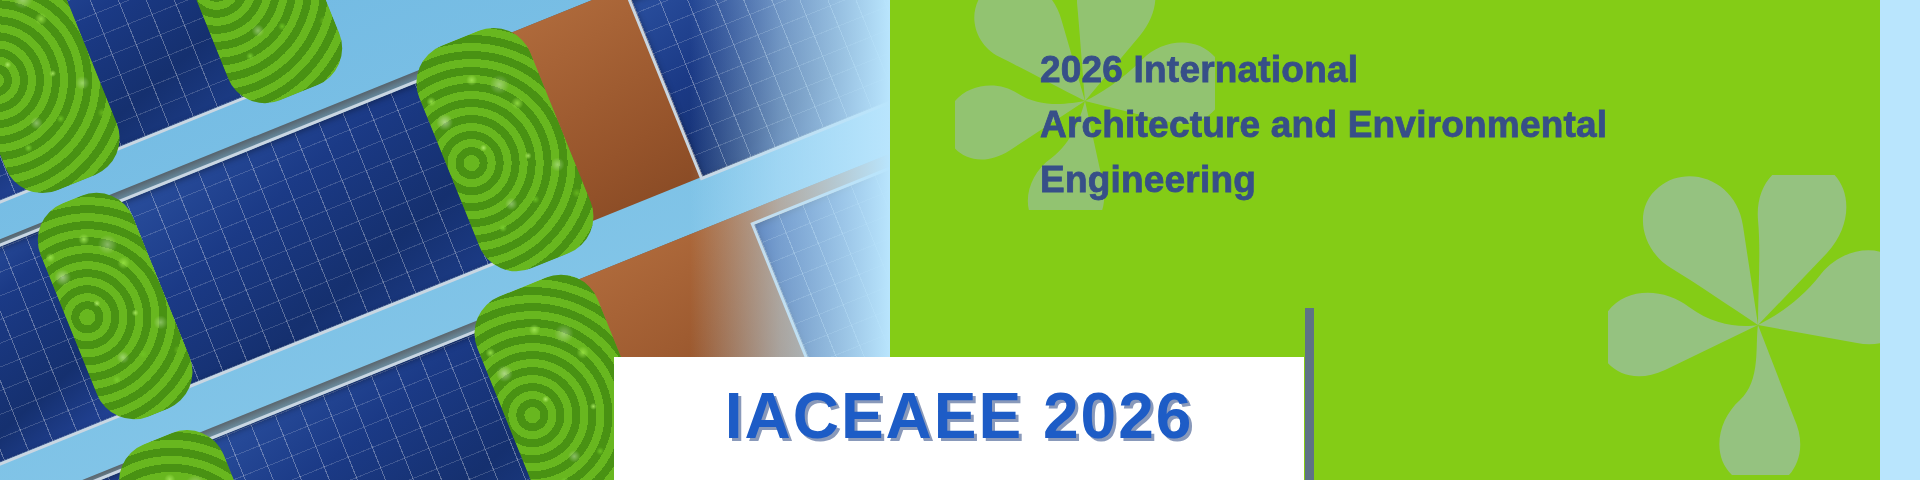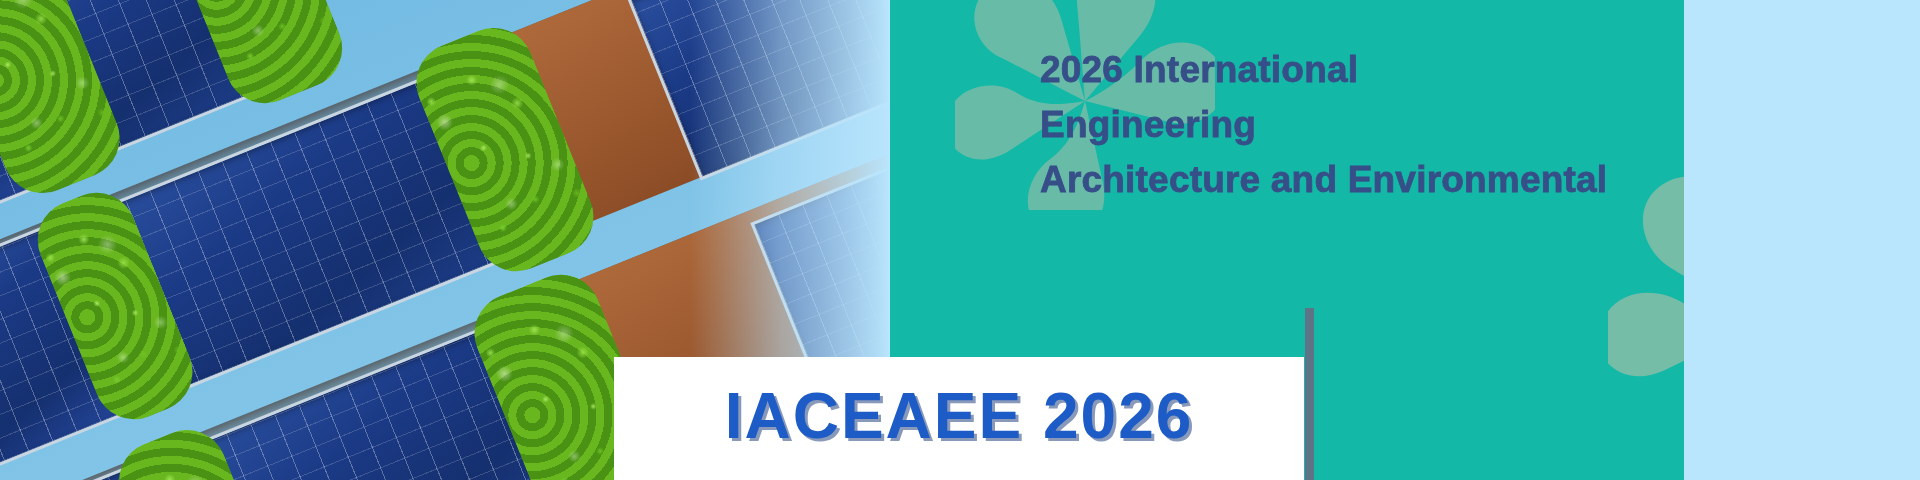--- a/index.html
+++ b/index.html
@@ -3,22 +3,22 @@
 <meta charset="utf-8">
 <title>Conference Banner</title>
 <style>
   html,body{margin:0;padding:0;}
   body{
     width:1920px;height:480px;overflow:hidden;
     font-family:"Liberation Sans","DejaVu Sans",sans-serif;
     background:#b9e5fd;
   }
   #banner{
-    position:relative;width:1684px;height:480px;overflow:hidden;
-    background:#14b8a6;
+    position:relative;width:1880px;height:480px;overflow:hidden;
+    background:#84cc16;
   }
 
   
   #photo{
     position:absolute;left:0;top:0;width:890px;height:480px;
     overflow:hidden;
     background:#7fc5e8;
   }
   #photo-inner{
     position:absolute;left:-160px;top:-190px;width:1260px;height:880px;
@@ -199,22 +199,22 @@
         <path d="M0 0 L46 -48 C68 -72 60 -104 36 -108 C14 -112 -2 -94 0 -70 C2 -48 0 -22 0 0 Z"></path>
         <path d="M0 0 L66 12 C98 18 116 -12 102 -34 C88 -56 58 -54 42 -34 C28 -16 12 -6 0 0 Z"></path>
         <path d="M0 0 L24 62 C38 92 14 116 -8 106 C-32 96 -30 66 -12 50 C2 37 -2 14 0 0 Z"></path>
         <path d="M0 0 L-62 30 C-92 44 -114 20 -104 -2 C-94 -26 -64 -26 -46 -12 C-30 0 -12 2 0 0 Z"></path>
       </g>
     </svg>
   </div>
 
   <div id="title">
     <span class="tl">2026 International</span>
+    <span class="tl">Architecture and Environmental</span>
     <span class="tl">Engineering</span>
-    <span class="tl">Architecture and Environmental</span>
   </div>
 
   <div id="acronym-bar"></div>
   <div id="acronym-box">
     <div id="acronym-text">IACEAEE 2026</div>
   </div>
 
 </div>
 
 </body></html>

